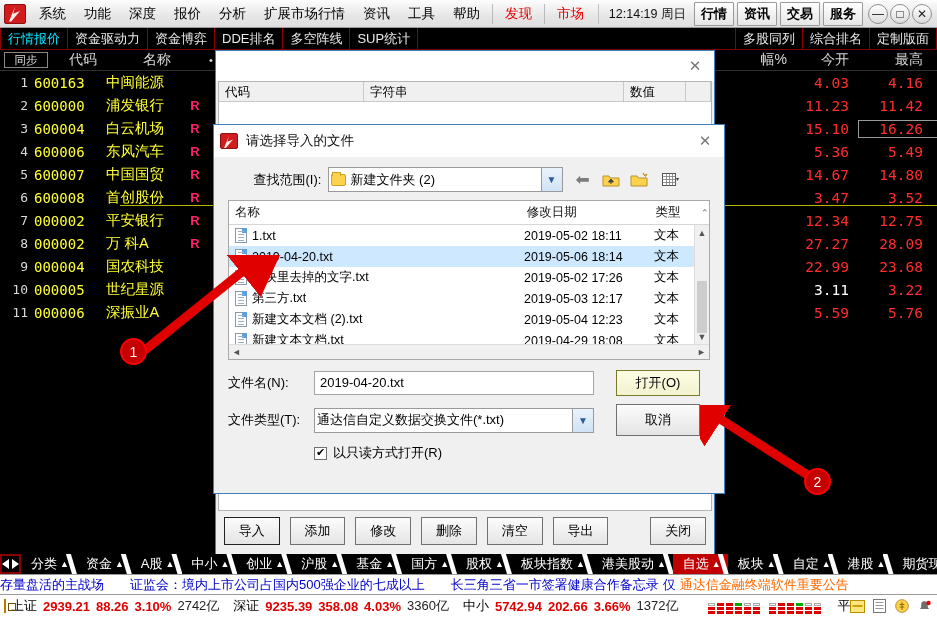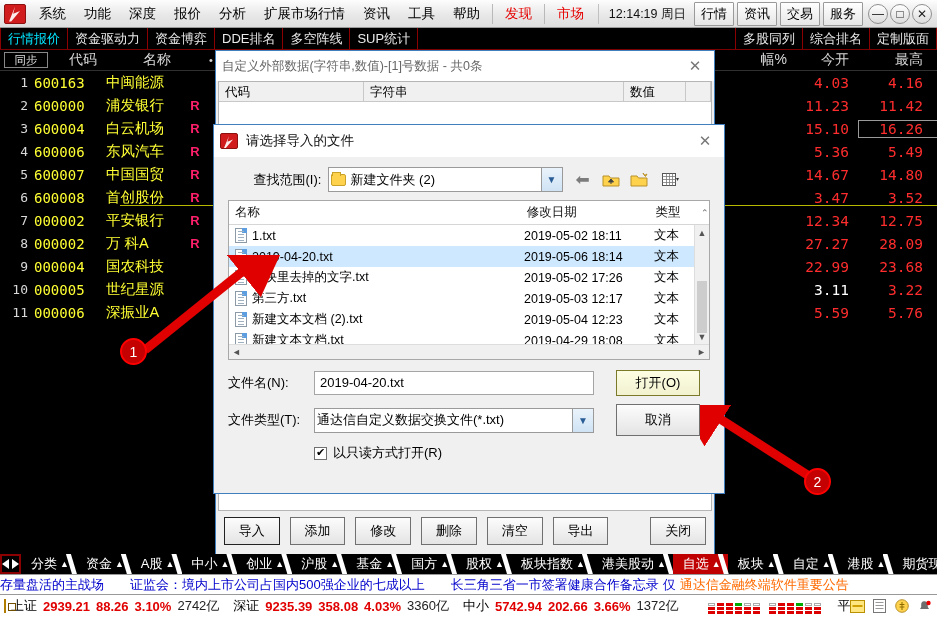--- a/index.html
+++ b/index.html
@@ -35,21 +35,21 @@
     padding:3px 9px; font-size:13.5px; color:#000; white-space:nowrap; cursor:default;
   }
   .menuitem.red { color:#e60000; }
   .menusep { width:1px; height:20px; background:#b9b9b9; margin:0 3px; }
   .clock {
     margin-left:auto; font-size:12.5px; color:#111; padding-right:8px; white-space:nowrap;
     border-left:1px solid #c0c0c0; padding-left:10px; height:20px; line-height:20px;
   }
   .topbtn {
     border:1px solid #9a9a9a; background:linear-gradient(#fff,#e6e6e6);
-    padding:2px 6px; margin-right:3px; font-size:13px; color:#000; border-radius:1px;
+    padding:2px 6px; margin-right:3px; font-size:13px; color:#000; border-radius:1px;font-weight:bold;
   }
   .wbtn {
     width:20px; height:20px; border:1px solid #8f8f8f; border-radius:50%;
     background:linear-gradient(#fff,#dcdcdc); margin-left:2px;
     display:flex; align-items:center; justify-content:center; font-size:12px; color:#222;
   }
   .wbtn.last { margin-right:5px; }
 
   
   .toolbar {
@@ -406,21 +406,20 @@
         <div class="c-mid"></div>
         <div class="c-open">5.59</div>
         <div class="c-high">5.76</div>
       </div>
     </div>
   <div class="yellowline"></div>
 </div>
 
 <div class="dlg" id="dlg-extdata">
   <div class="dlg-title">
-    <span>自定义外部数据(字符串,数值)-[1]号数据 - 共0条</span>
     <span class="dlg-close">✕</span>
   </div>
   <div class="ed-grid">
     <div class="ed-gridhead">
       <div style="width:145px">代码</div>
       <div style="width:260px">字符串</div>
       <div style="width:62px">数值</div>
       <div style="flex:1"></div>
     </div>
   </div>

